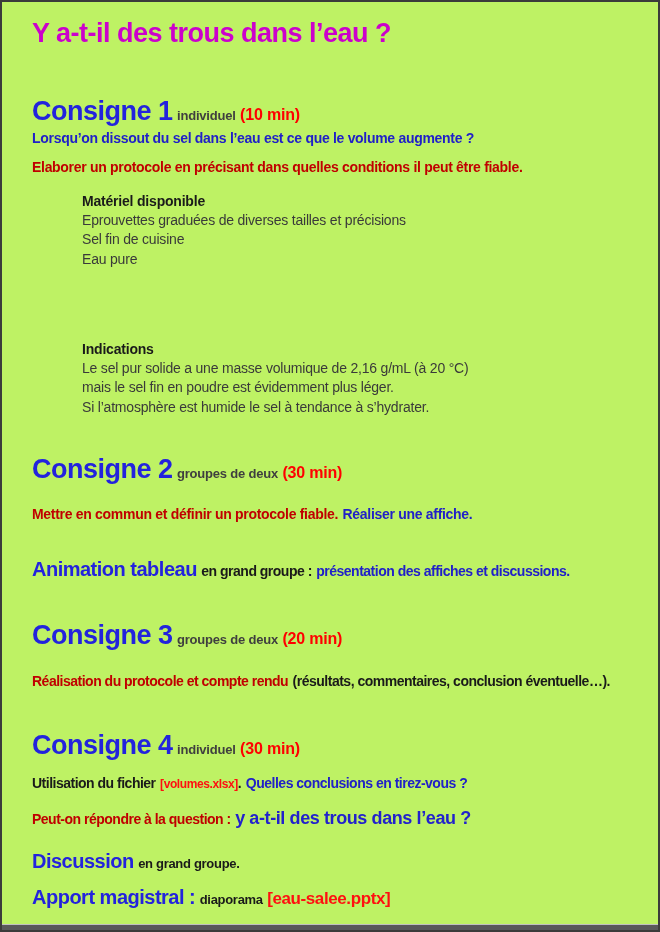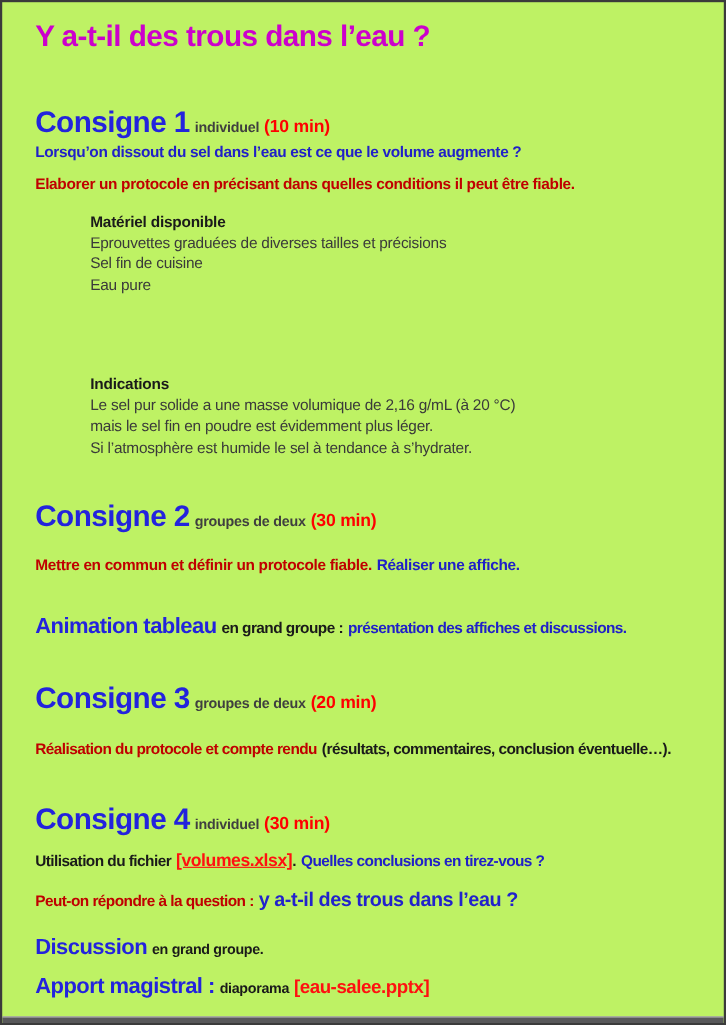--- a/index.html
+++ b/index.html
@@ -23,21 +23,21 @@
   .dur{font-size:16px;font-weight:bold;color:#ff0000;letter-spacing:-0.2px;}
 
   .b-blue{font-size:14px;font-weight:bold;color:#2020c8;letter-spacing:-0.3px;}
   .b-red{font-size:14px;font-weight:bold;color:#c00000;letter-spacing:-0.3px;}
   .b-black{font-size:14px;font-weight:bold;color:#1a1a1a;letter-spacing:-0.3px;}
   .tight{letter-spacing:-0.5px;}
 
   .body-txt{font-size:14px;color:#3a3a3a;line-height:19.2px;letter-spacing:-0.2px;}
   .body-bold{font-weight:bold;color:#1a1a1a;}
 
-  .file-big{font-size:16px;font-weight:bold;color:#ff1010;letter-spacing:-0.4px;text-decoration:underline;}
+  .file-big{font-size:12px;font-weight:bold;color:#ff1010;letter-spacing:-0.4px;}
   .file-med{font-size:17px;font-weight:bold;color:#ff1010;letter-spacing:-0.4px;}
   .blue-big{font-size:18px;font-weight:bold;color:#2222cc;letter-spacing:-0.4px;}
 
   .bottom-bar{
     position:absolute;left:0;right:0;bottom:0;height:5px;
     background:#58585a;border-top:1px solid #c0c0c0;
   }
 </style>
 </head>
 <body>

